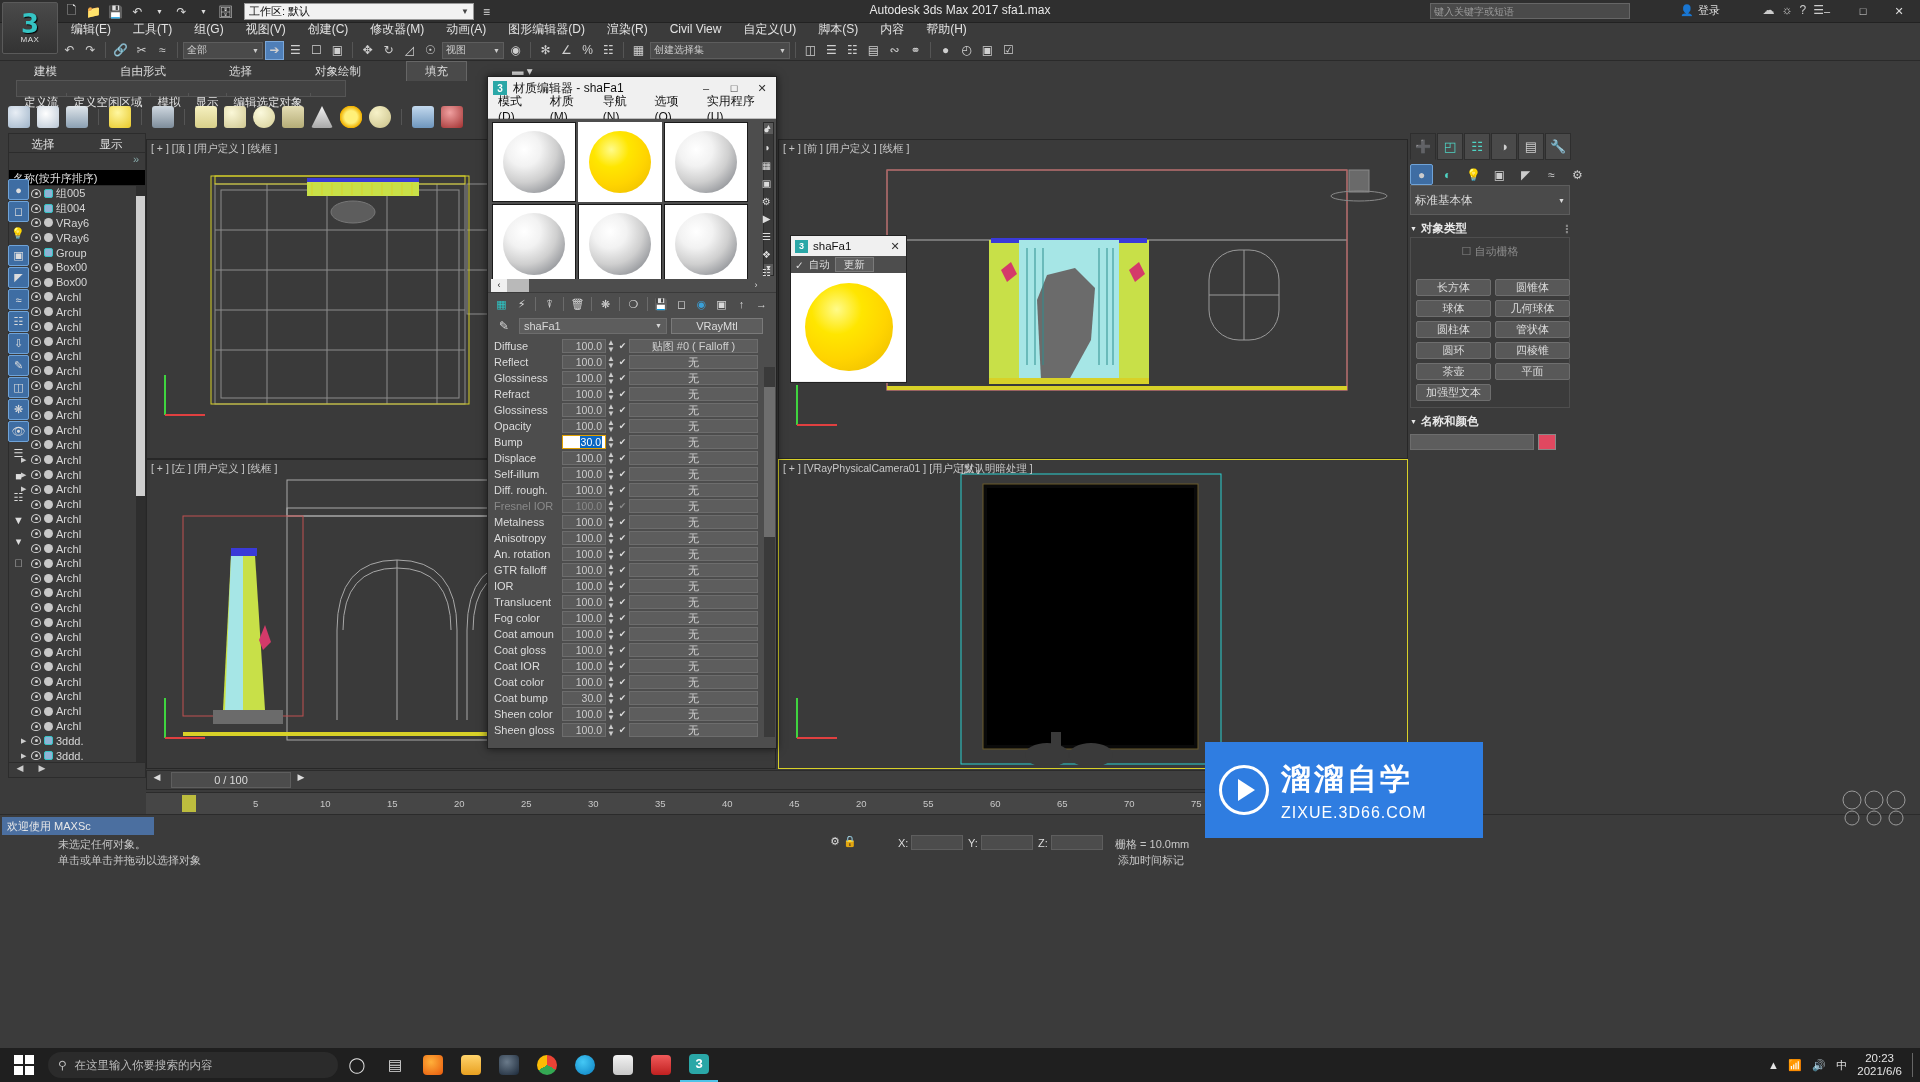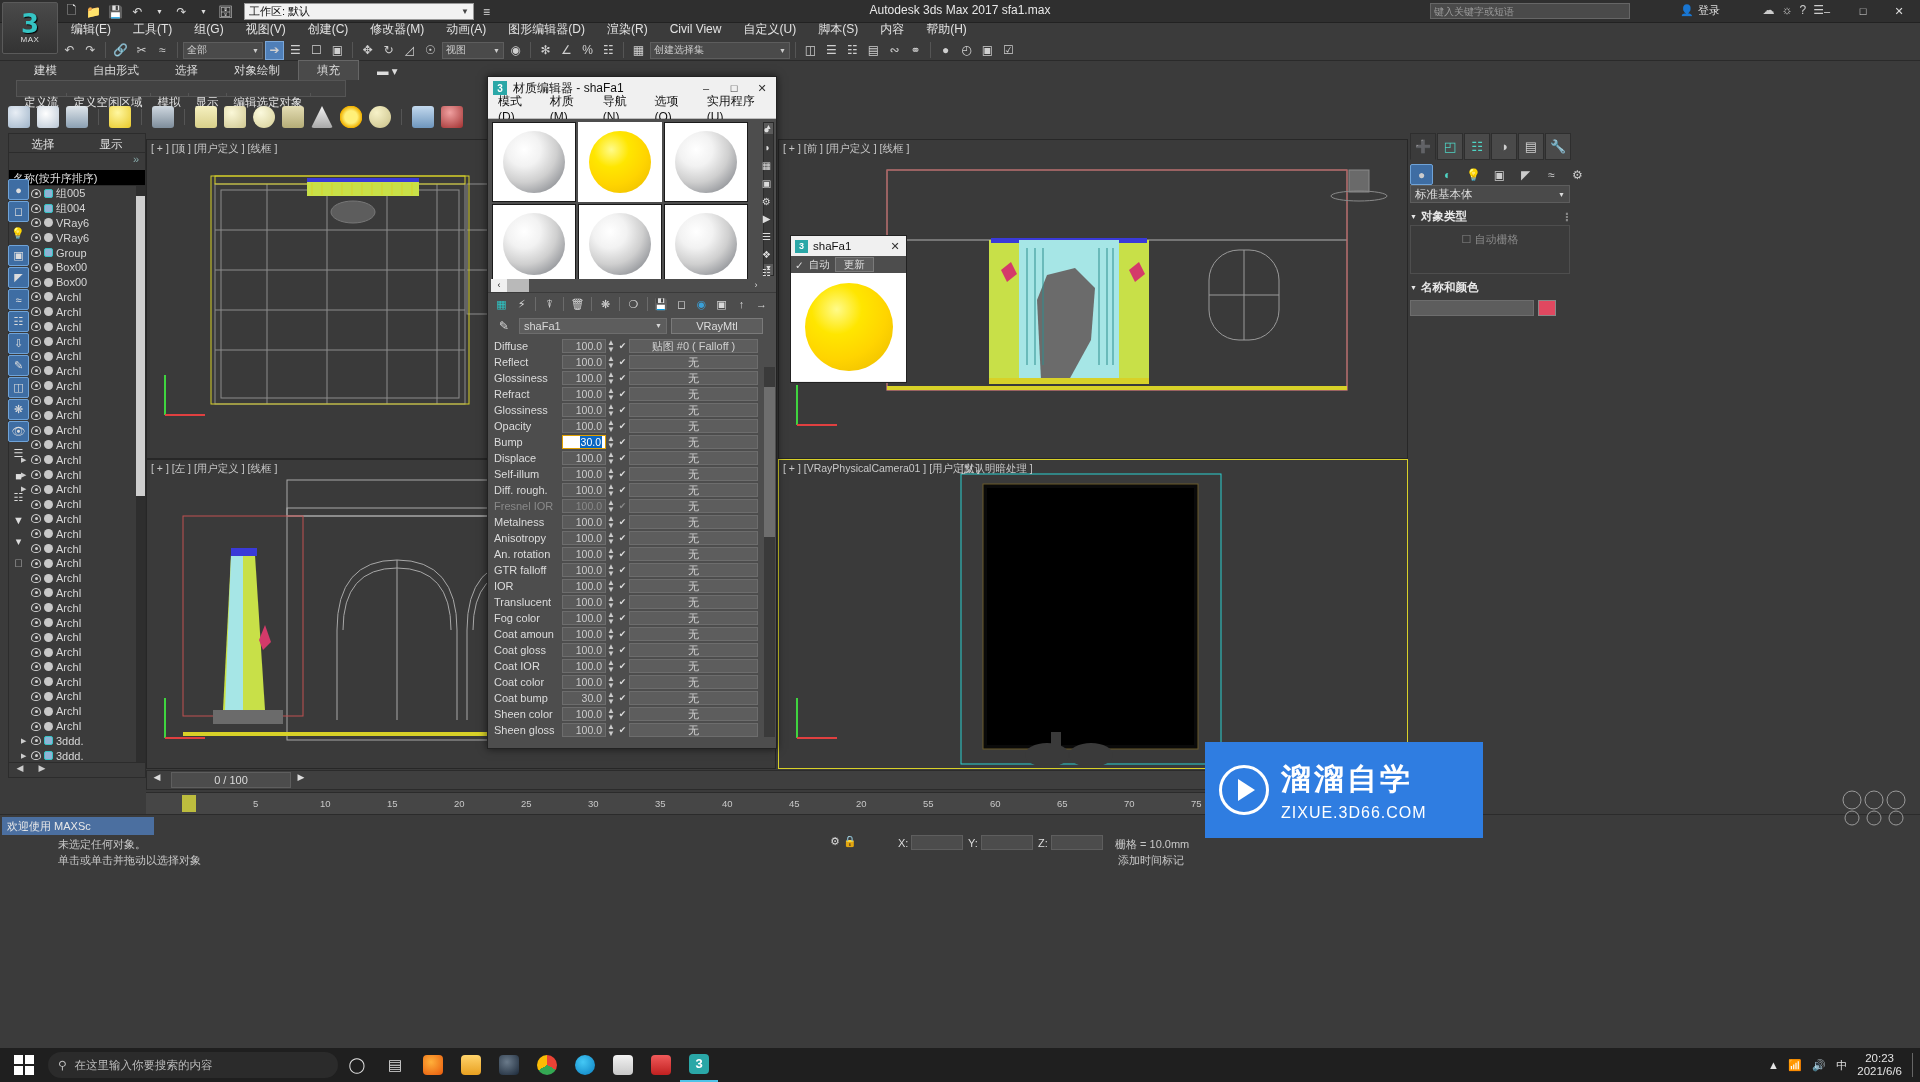--- a/index.html
+++ b/index.html
@@ -44,21 +44,21 @@
      padding-left:60px; gap:2px; }
   .tbi { width:19px; height:19px; display:flex; align-items:center; justify-content:center;
      font-size:12px; color:#cfcfcf; }
   .tbi.on { background:#4f7fb8; border:1px solid #7aa7d9; }
   .tbsep { width:1px; height:16px; background:#555; margin:0 3px; }
   .tbcombo { height:17px; background:#4a4a4a; border:1px solid #5d5d5d; font-size:10px;
      color:#ccc; display:flex; align-items:center; padding:0 3px;justify-content:flex-end; }
 
   
   .ribbon { position:absolute; left:16px; top:62px; width:1890px; height:38px; }
-  .rtabs { display:flex; height:18px; align-items:flex-end; }
+  .rtabs { display:flex; height:18px; align-items:center;gap:27px; }
   .rtab { padding:2px 18px; font-size:11.5px; color:#ddd; }
   .rtab.active { background:#4a4a4a; border:1px solid #666; border-bottom:none; }
   .rsub { display:flex; height:17px; background:#424242; border:1px solid #555; width:330px; }
   .rsub div { padding:2px 7px; font-size:11.5px; color:#e0e0e0; border-right:1px solid #555;margin-top:12px; }
 
   
   .iconstrip { position:absolute; left:8px; top:104px; width:1400px; height:26px;
      display:flex; align-items:center; gap:7px; }
   .bigicon { width:22px; height:22px; border-radius:3px; }
 
@@ -174,21 +174,21 @@
   .cmdpanel { position:absolute; left:1410px; top:133px; width:504px; height:645px;
      background:#3b3b3b; }
   .cptabs { height:28px; display:flex; gap:1px; }
   .cptab { width:26px; height:27px; background:#4a4a4a; border:1px solid #2e2e2e;
      display:flex; align-items:center; justify-content:center; font-size:13px; color:#cfcfcf; }
   .cptab.sel { background:#3b3b3b; border-bottom:1px solid #3b3b3b; }
   .cpobjrow { height:24px; display:flex; gap:3px; align-items:center; padding-top:3px;}
   .cpobj { width:23px; height:21px; display:flex; align-items:center; justify-content:center;
      font-size:12px; color:#ccc; border-radius:2px;}
   .cpobj.sel { background:#3e6da3; border:1px solid #6fa3d8; }
-  .cpcombo { height:18px; background:#4a4a4a; border:1px solid #5d5d5d; width:160px;
+  .cpcombo { height:30px; background:#4a4a4a; border:1px solid #5d5d5d; width:160px;
      display:flex; align-items:center; padding:0 4px; font-size:11.5px; color:#dcdcdc; }
   .cpcombo .ar { margin-left:auto; font-size:7px; }
   .rollhdr { height:17px; display:flex; align-items:center; font-size:11.5px; font-weight:bold;
      color:#e8e8e8; gap:4px; margin-top:5px; }
   .rollbody { border:1px solid #4e4e4e; padding:4px 5px 6px; width:160px; }
   .autogrid { font-size:11px; color:#888; text-align:center; padding:2px 0 20px; }
   .btngrid { display:grid; grid-template-columns:repeat(2,75px); gap:4px 4px; }
   .objbtn { height:17px; background:#585858; border:1px solid #6e6e6e; border-radius:2px;
      font-size:11px; color:#dcdcdc; text-align:center; line-height:15px; }
   .colorrow { display:flex; align-items:center; gap:4px; margin-top:4px; }
@@ -1116,20 +1116,33 @@
     <div class="rollhdr">
       <span style="font-size:7px">▼</span>
       <span>对象类型</span>
       <span style="margin-left:90px;color:#888">⋮</span>
     </div>
     <div class="rollbody">
       <div class="autogrid">
         <span>☐</span>
         <span>自动栅格</span>
       </div>
+      <div class="btngrid" id="primgrid">
+          <div class="objbtn">长方体</div>
+          <div class="objbtn">圆锥体</div>
+          <div class="objbtn">球体</div>
+          <div class="objbtn">几何球体</div>
+          <div class="objbtn">圆柱体</div>
+          <div class="objbtn">管状体</div>
+          <div class="objbtn">圆环</div>
+          <div class="objbtn">四棱锥</div>
+          <div class="objbtn">茶壶</div>
+          <div class="objbtn">平面</div>
+          <div class="objbtn">加强型文本</div>
+        </div>
     </div>
     <div class="rollhdr">
       <span style="font-size:7px">▼</span>
       <span>名称和颜色</span>
     </div>
     <div class="colorrow">
       <div class="nameinput2"></div>
       <div class="swatch" id="swatch" style="background: rgb(224, 72, 96);"></div>
     </div>
   </div>

